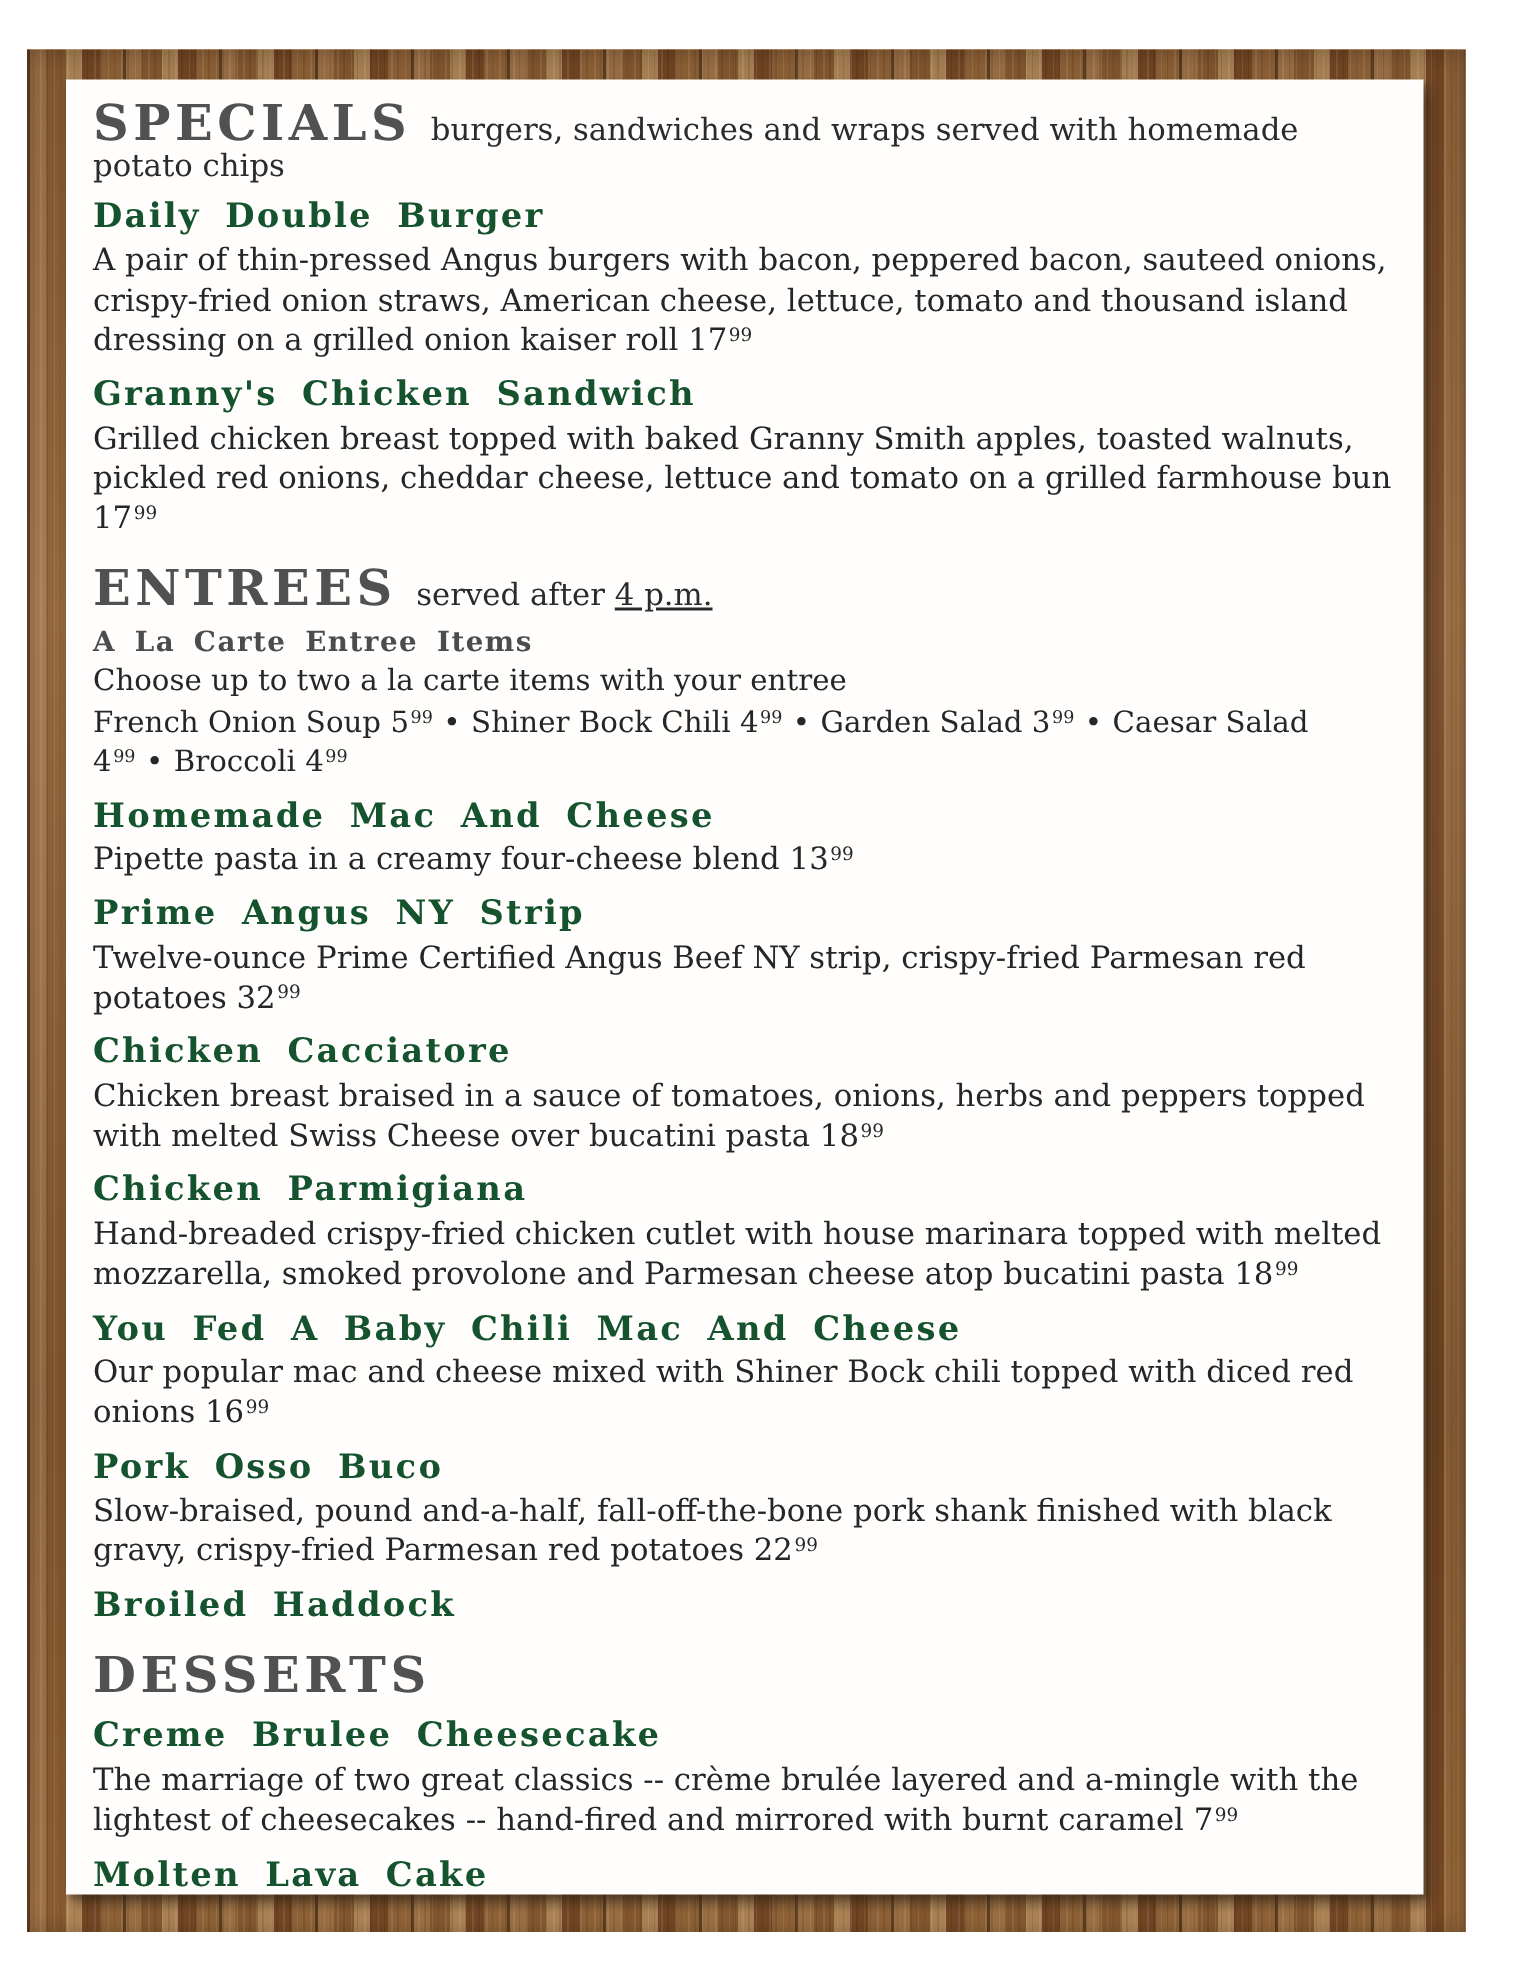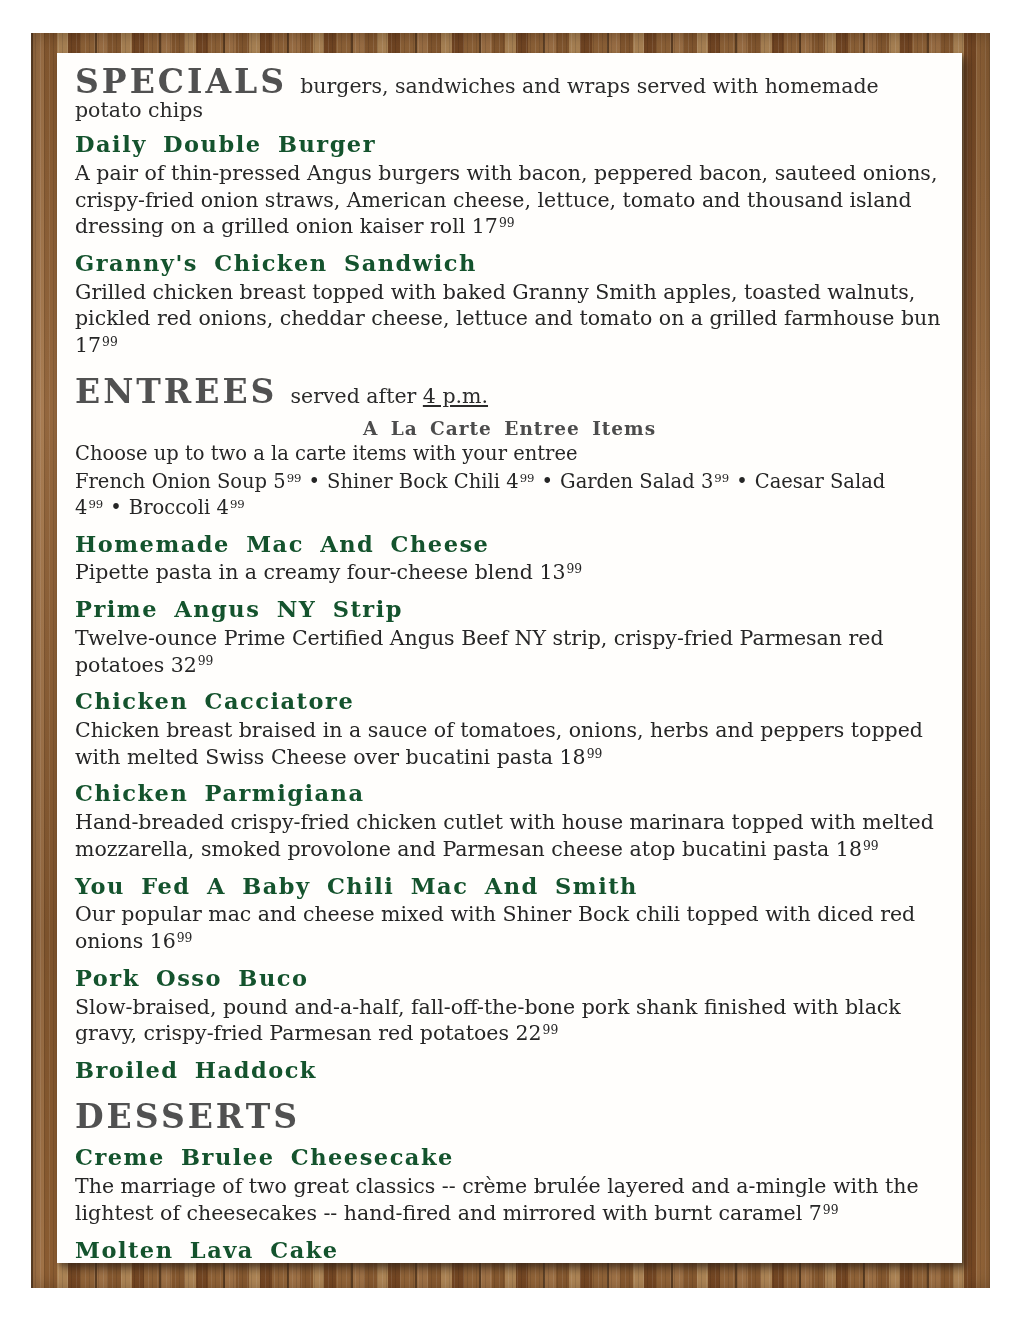--- a/index.html
+++ b/index.html
@@ -6,21 +6,21 @@
     margin: 0; padding: 0;
     width: 1020px; height: 1320px;
     background: #ffffff;
     overflow: hidden;
     font-family: "DejaVu Serif", serif;
   }
   .stage { position: relative; width: 1020px; height: 1320px; background: #ffffff; }
 
   
   .wood {
-    position: absolute; left: 31px; top: 33px; width: 959px; height: 1255px;
+    position: absolute; left: 18px; top: 33px; width: 959px; height: 1255px;
     background-color: #8a5a33;
     background-image:
       repeating-linear-gradient(90deg, rgba(40,22,8,.55) 0 2px, rgba(0,0,0,0) 2px 64px),
       repeating-linear-gradient(90deg, rgba(255,255,255,.10) 0 1px, rgba(0,0,0,0) 1px 4px, rgba(0,0,0,.10) 4px 5px, rgba(0,0,0,0) 5px 9px),
       linear-gradient(180deg, rgba(0,0,0,.10), rgba(255,255,255,.06) 30%, rgba(0,0,0,.12) 72%, rgba(0,0,0,.02)),
       repeating-linear-gradient(90deg, #a9794b 0 13px, #8f5f33 13px 26px, #b98e5c 26px 37px, #7c4c26 37px 49px, #9a6a3c 49px 64px);
     box-shadow: inset 0 0 18px rgba(30,15,5,.35);
   }
 
   
@@ -67,21 +67,20 @@
   .cents { font-size: 0.6em; position: relative; top: -0.5em; margin-left: 1px; }
 
   .ala-head {
     font-family: "DejaVu Serif", serif;
     font-weight: bold;
     font-size: 18.5px;
     letter-spacing: 1px;
     word-spacing: 5px;
     color: #4c4c4c;
     margin: 9px 0 0 0;
-    text-align: center;
   }
   .ala-line { font-size: 19.5px; line-height: 1.32; margin: 2px 0 0 0; }
   .bullet { margin: 0 7px; }
 </style>
 </head>
 <body>
 
 <div class="stage">
   <div class="wood">
     <div class="paper">
@@ -129,21 +128,21 @@
           <h3 class="dish">Chicken Cacciatore</h3>
           <p class="desc"><span>Chicken breast braised in a sauce of tomatoes, onions, herbs and peppers topped with melted Swiss Cheese over bucatini pasta</span> <span class="price"><span>18</span><span class="cents">99</span></span></p>
         </div>
 
         <div>
           <h3 class="dish">Chicken Parmigiana</h3>
           <p class="desc"><span>Hand-breaded crispy-fried chicken cutlet with house marinara topped with melted mozzarella, smoked provolone and Parmesan cheese atop bucatini pasta</span> <span class="price"><span>18</span><span class="cents">99</span></span></p>
         </div>
 
         <div>
-          <h3 class="dish">You Fed A Baby Chili Mac And Smith</h3>
+          <h3 class="dish">You Fed A Baby Chili Mac And Cheese</h3>
           <p class="desc"><span>Our popular mac and cheese mixed with Shiner Bock chili topped with diced red onions</span> <span class="price"><span>16</span><span class="cents">99</span></span></p>
         </div>
 
         <div>
           <h3 class="dish">Pork Osso Buco</h3>
           <p class="desc"><span>Slow-braised, pound and-a-half, fall-off-the-bone pork shank finished with black gravy, crispy-fried Parmesan red potatoes</span> <span class="price"><span>22</span><span class="cents">99</span></span></p>
         </div>
 
         <div>
           <h3 class="dish">Broiled Haddock</h3>

